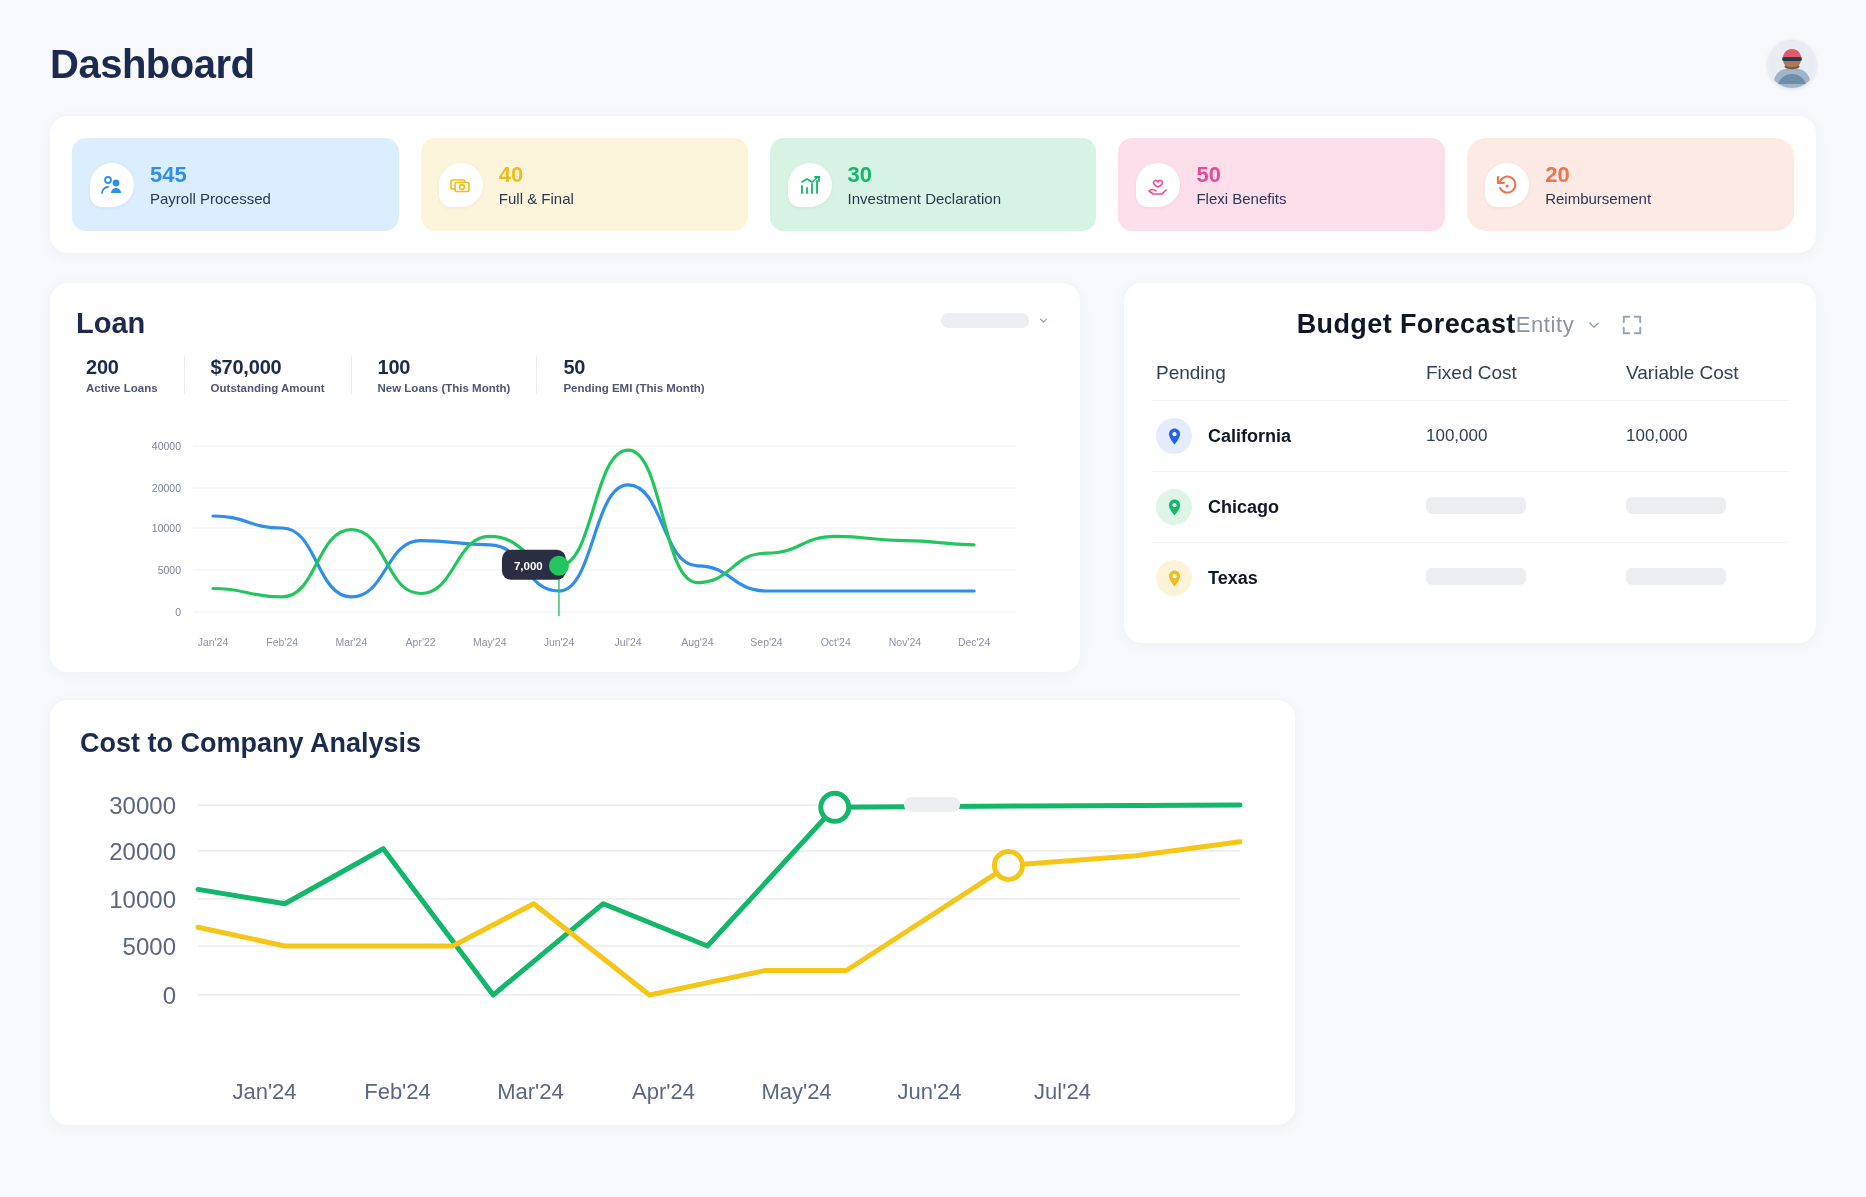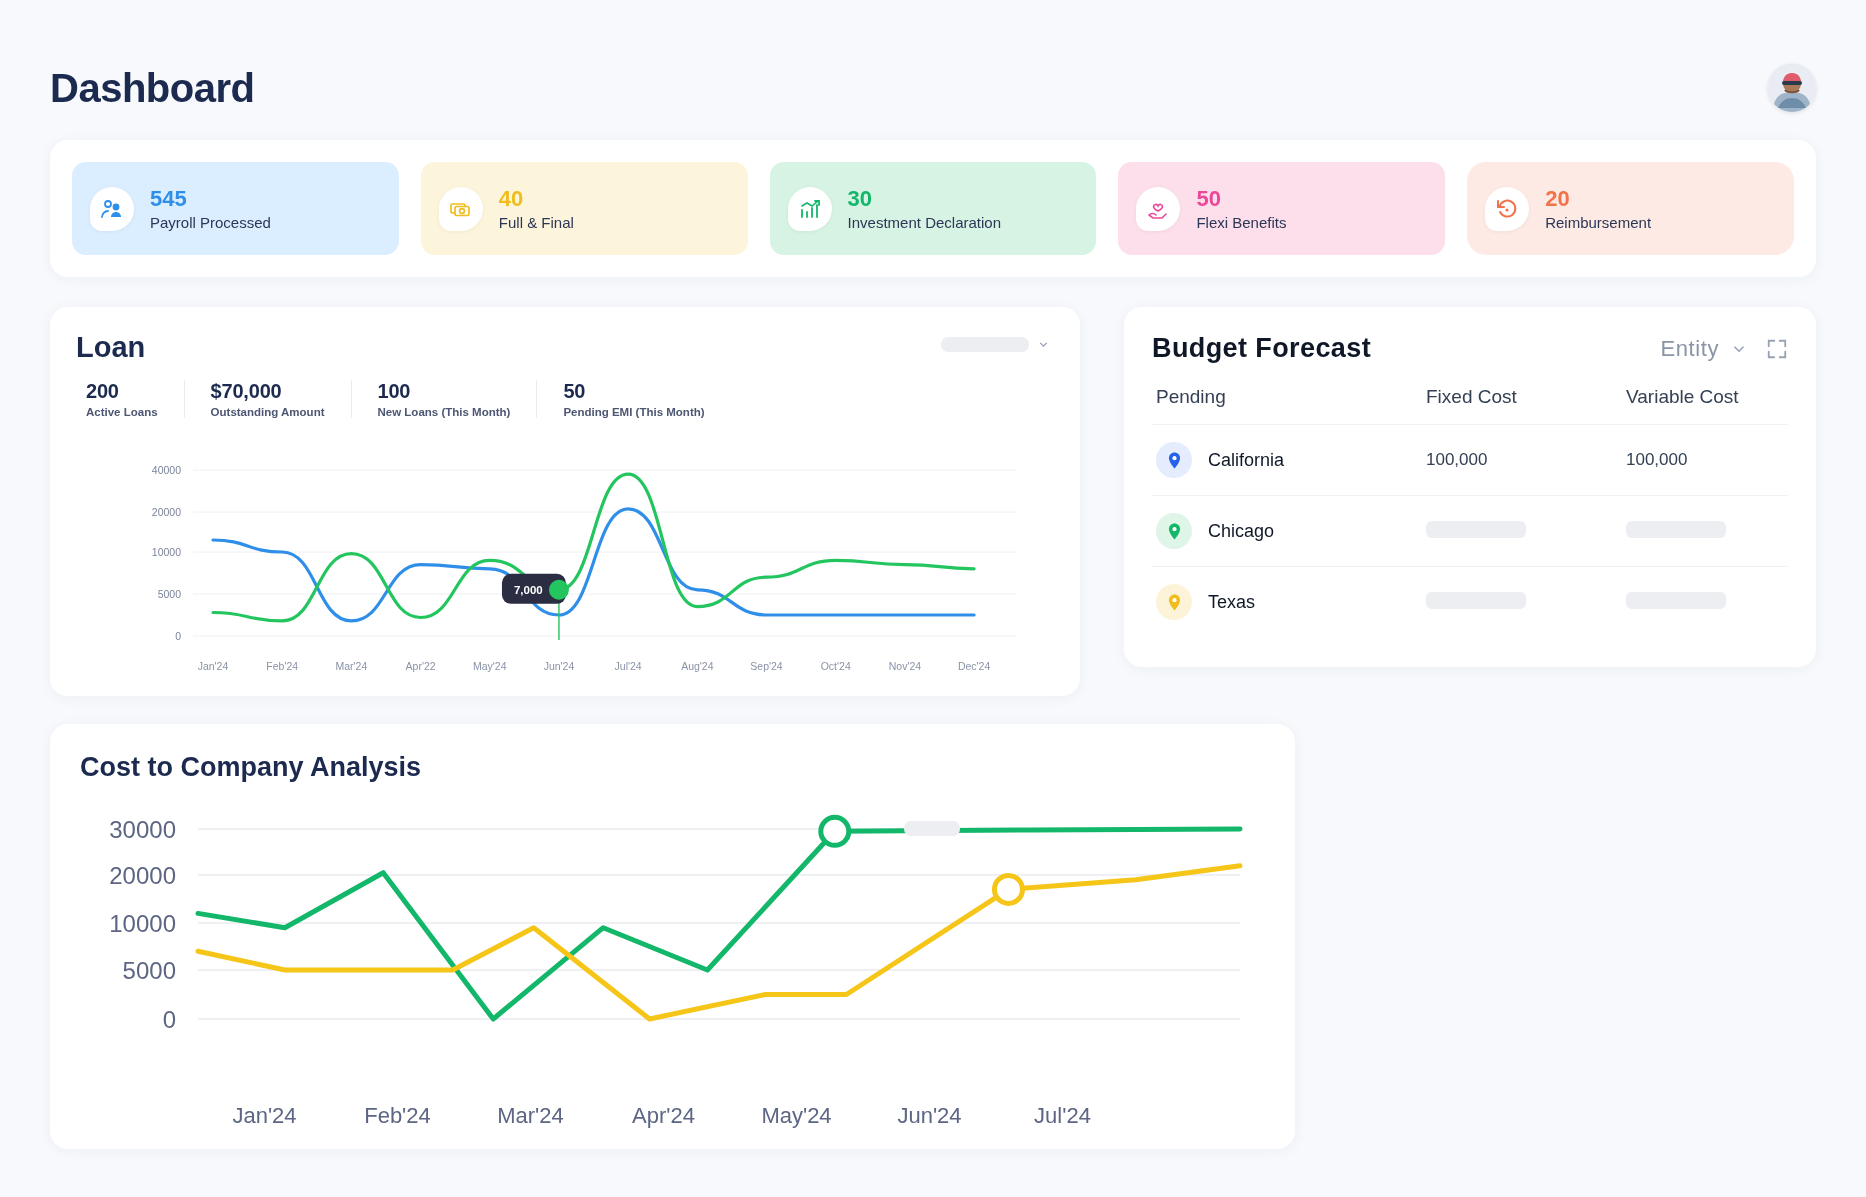--- a/index.html
+++ b/index.html
@@ -2,21 +2,21 @@
 <html><head>
 <meta charset="utf-8">
 <style>
   * { box-sizing: border-box; margin: 0; padding: 0; }
   html, body {
     width: 1866px; height: 1197px;
     background: #f7f9fc;
     font-family: "Liberation Sans", sans-serif;
     overflow: hidden;
   }
-  .page { position: relative; width: 1866px; height: 924px; padding: 0 50px; margin-top: 24px; }
+  .page { position: relative; width: 1866px; height: 924px; padding: 0 50px; }
 
   
   .topbar { display: flex; align-items: center; justify-content: space-between; height: 110px; padding-top: 18px; }
   .page-title { font-size: 40px; font-weight: 700; color: #1b2a4e; letter-spacing: -0.5px; }
   .avatar {
     width: 48px; height: 48px; border-radius: 50%;
     background: radial-gradient(circle at 50% 30%, #cfd8e3 0%, #eef1f6 70%);
     overflow: hidden; position: relative; box-shadow: 0 1px 4px rgba(0,0,0,.12);
   }
   .avatar svg { display:block; width: 100%; height: 100%; }
@@ -62,37 +62,37 @@
   .loan-stat:first-child { padding-left: 10px; }
   .loan-stat:last-child { border-right: none; }
   .ls-num { font-size: 20px; font-weight: 700; color: #1b2a4e; letter-spacing: -.2px; }
   .ls-lbl { font-size: 11.5px; font-weight: 600; color: #4d5672; margin-top: 3px; }
 
   .loan-chart { position: relative; margin-top: 28px; height: 228px; }
   .loan-chart svg { display: block; }
 
   
   .budget { flex: 1; padding: 26px 28px 30px; }
-  .budget-head { display: flex; align-items: center; justify-content: space-between; }
+  .budget-head { display: flex; align-items: center; justify-content: center; }
   .budget-title { font-size: 27px; font-weight: 700; color: #101828; letter-spacing: .4px; }
   .budget-tools { display: flex; align-items: center; gap: 18px; }
   .entity { font-size: 22px; color: #8b94a7; display: flex; align-items: center; gap: 11px; letter-spacing: .6px; }
   .entity .chev { width: 18px; height: 18px; }
   .expand { width: 22px; height: 22px; color: #98a2b3; }
 
   .bt-head { display: flex; padding: 22px 4px 16px; border-bottom: 1px solid #eef1f5; }
   .bt-head div { font-size: 19px; color: #344054; }
   .bt-row { display: flex; align-items: center; padding: 17px 4px; border-bottom: 1px solid #eef1f5; }
   .bt-row:last-child { border-bottom: none; }
   .c-loc { width: 270px; display: flex; align-items: center; gap: 16px; }
   .c-fix { width: 200px; }
   .c-var { flex: 1; }
   .pin { width: 36px; height: 36px; border-radius: 50%; display: flex; align-items: center; justify-content: center; flex: none; }
   .pin svg { width: 19px; height: 19px; }
-  .loc-name { font-size: 18px; font-weight: 400; color: #101828; text-align: center; }
+  .loc-name { font-size: 18px; font-weight: 700; color: #101828; text-align: center; }
   .cell-val { font-size: 17px; color: #344054; }
   .bt-row .skel { width: 100px; height: 17px; border-radius: 6px; }
 
   
   .ctc { margin-top: 28px; width: 1245px; padding: 28px 30px 20px; position: relative; }
   .ctc-title { font-size: 27px; font-weight: 700; color: #1b2a4e; }
   .ctc-chart { position: relative; margin-top: 24px; height: 290px; }
   .ctc-xlabels { display: flex; margin-left: 118px; margin-top: 6px; }
   .ctc-xlabels span { width: 133px; text-align: center; font-size: 22px; color: #5c6584; }
   .ctc-skel { position: absolute; left: 824px; top: 14px; width: 56px; height: 15px; background:#eceef1; border-radius:7px; }

